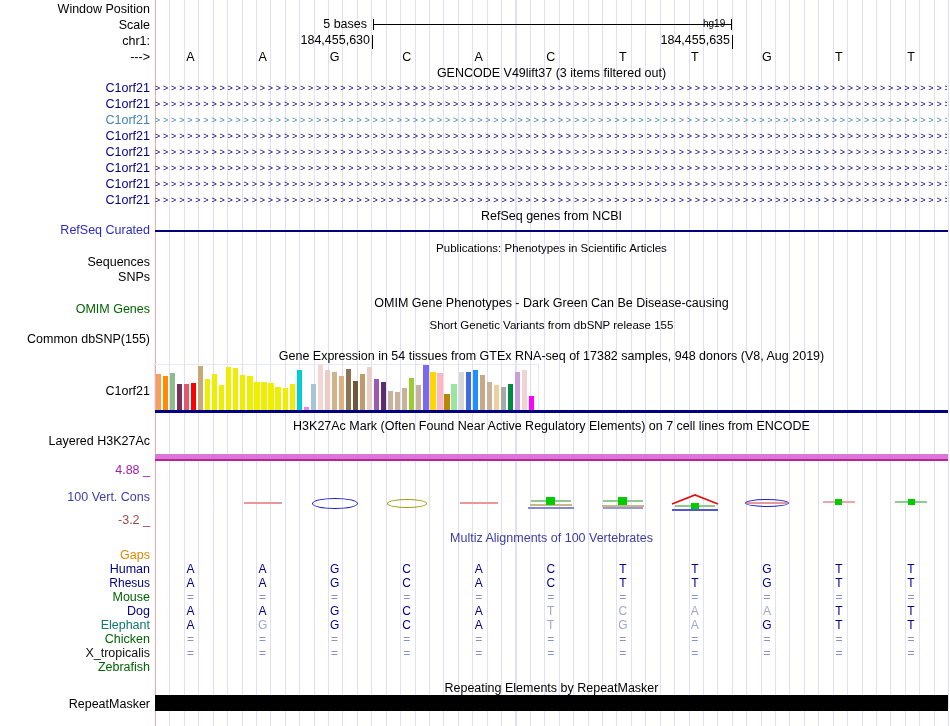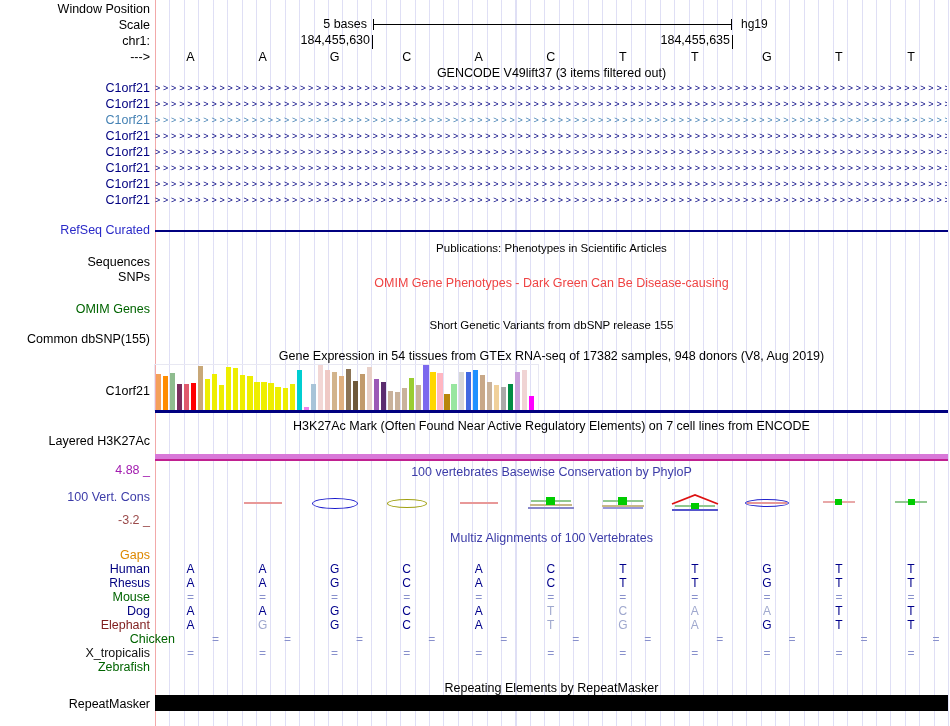--- a/index.html
+++ b/index.html
@@ -28,21 +28,21 @@
   <div class="grid"></div>
   <div class="pinkline"></div>
 
   <div class="lbl" style="top:2px">Window Position</div>
 
   <div class="lbl" style="top:18px">Scale</div>
   <div class="abs" style="right:583px;top:17px;font-size:12.5px;line-height:14px">5 bases</div>
   <div class="abs" style="left:373px;top:24px;width:359px;height:1px;background:#000"></div>
   <div class="abs" style="left:373px;top:19px;width:1px;height:11px;background:#000"></div>
   <div class="abs" style="left:731px;top:19px;width:1px;height:11px;background:#000"></div>
-  <div class="abs" style="left:741px;top:17px;font-size:12px;line-height:14px">hg19</div>
+  <div class="abs" style="left:703px;top:17px;font-size:10px;line-height:14px">hg19</div>
 
   <div class="lbl" style="top:34px">chr1:</div>
   <div class="abs" style="right:580px;top:33px;font-size:12.5px;line-height:14px">184,455,630</div>
   <div class="abs" style="left:372px;top:35px;width:1px;height:14px;background:#000"></div>
   <div class="abs" style="right:220px;top:33px;font-size:12.5px;line-height:14px">184,455,635</div>
   <div class="abs" style="left:732px;top:35px;width:1px;height:14px;background:#000"></div>
 
   <div class="lbl" style="top:50px">---&gt;</div>
   <div class="abs" style="left:0;top:50px;width:950px;height:14px" id="seq-row">
       <div class="seq-letter" style="left: 190.5px;">A</div>
@@ -71,28 +71,29 @@
       <div class="gc-label" style="top: 64px; color: rgb(0, 0, 128);">C1orf21</div>
       <div class="gc-arrows" style="top: 64px; height: 16px; color: rgb(0, 0, 128);">&gt;&gt;&gt;&gt;&gt;&gt;&gt;&gt;&gt;&gt;&gt;&gt;&gt;&gt;&gt;&gt;&gt;&gt;&gt;&gt;&gt;&gt;&gt;&gt;&gt;&gt;&gt;&gt;&gt;&gt;&gt;&gt;&gt;&gt;&gt;&gt;&gt;&gt;&gt;&gt;&gt;&gt;&gt;&gt;&gt;&gt;&gt;&gt;&gt;&gt;&gt;&gt;&gt;&gt;&gt;&gt;&gt;&gt;&gt;&gt;&gt;&gt;&gt;&gt;&gt;&gt;&gt;&gt;&gt;&gt;&gt;&gt;&gt;&gt;&gt;&gt;&gt;&gt;&gt;&gt;&gt;&gt;&gt;&gt;&gt;&gt;&gt;&gt;&gt;&gt;&gt;&gt;&gt;&gt;&gt;&gt;&gt;&gt;&gt;&gt;&gt;&gt;&gt;&gt;&gt;&gt;&gt;&gt;&gt;&gt;&gt;&gt;&gt;&gt;&gt;&gt;&gt;&gt;&gt;&gt;&gt;&gt;&gt;&gt;&gt;&gt;&gt;&gt;&gt;&gt;</div>
       <div class="gc-label" style="top: 80px; color: rgb(0, 0, 128);">C1orf21</div>
       <div class="gc-arrows" style="top: 80px; height: 16px; color: rgb(0, 0, 128);">&gt;&gt;&gt;&gt;&gt;&gt;&gt;&gt;&gt;&gt;&gt;&gt;&gt;&gt;&gt;&gt;&gt;&gt;&gt;&gt;&gt;&gt;&gt;&gt;&gt;&gt;&gt;&gt;&gt;&gt;&gt;&gt;&gt;&gt;&gt;&gt;&gt;&gt;&gt;&gt;&gt;&gt;&gt;&gt;&gt;&gt;&gt;&gt;&gt;&gt;&gt;&gt;&gt;&gt;&gt;&gt;&gt;&gt;&gt;&gt;&gt;&gt;&gt;&gt;&gt;&gt;&gt;&gt;&gt;&gt;&gt;&gt;&gt;&gt;&gt;&gt;&gt;&gt;&gt;&gt;&gt;&gt;&gt;&gt;&gt;&gt;&gt;&gt;&gt;&gt;&gt;&gt;&gt;&gt;&gt;&gt;&gt;&gt;&gt;&gt;&gt;&gt;&gt;&gt;&gt;&gt;&gt;&gt;&gt;&gt;&gt;&gt;&gt;&gt;&gt;&gt;&gt;&gt;&gt;&gt;&gt;&gt;&gt;&gt;&gt;&gt;&gt;&gt;&gt;&gt;</div>
       <div class="gc-label" style="top: 96px; color: rgb(0, 0, 128);">C1orf21</div>
       <div class="gc-arrows" style="top: 96px; height: 16px; color: rgb(0, 0, 128);">&gt;&gt;&gt;&gt;&gt;&gt;&gt;&gt;&gt;&gt;&gt;&gt;&gt;&gt;&gt;&gt;&gt;&gt;&gt;&gt;&gt;&gt;&gt;&gt;&gt;&gt;&gt;&gt;&gt;&gt;&gt;&gt;&gt;&gt;&gt;&gt;&gt;&gt;&gt;&gt;&gt;&gt;&gt;&gt;&gt;&gt;&gt;&gt;&gt;&gt;&gt;&gt;&gt;&gt;&gt;&gt;&gt;&gt;&gt;&gt;&gt;&gt;&gt;&gt;&gt;&gt;&gt;&gt;&gt;&gt;&gt;&gt;&gt;&gt;&gt;&gt;&gt;&gt;&gt;&gt;&gt;&gt;&gt;&gt;&gt;&gt;&gt;&gt;&gt;&gt;&gt;&gt;&gt;&gt;&gt;&gt;&gt;&gt;&gt;&gt;&gt;&gt;&gt;&gt;&gt;&gt;&gt;&gt;&gt;&gt;&gt;&gt;&gt;&gt;&gt;&gt;&gt;&gt;&gt;&gt;&gt;&gt;&gt;&gt;&gt;&gt;&gt;&gt;&gt;&gt;</div>
       <div class="gc-label" style="top: 112px; color: rgb(0, 0, 128);">C1orf21</div>
       <div class="gc-arrows" style="top: 112px; height: 16px; color: rgb(0, 0, 128);">&gt;&gt;&gt;&gt;&gt;&gt;&gt;&gt;&gt;&gt;&gt;&gt;&gt;&gt;&gt;&gt;&gt;&gt;&gt;&gt;&gt;&gt;&gt;&gt;&gt;&gt;&gt;&gt;&gt;&gt;&gt;&gt;&gt;&gt;&gt;&gt;&gt;&gt;&gt;&gt;&gt;&gt;&gt;&gt;&gt;&gt;&gt;&gt;&gt;&gt;&gt;&gt;&gt;&gt;&gt;&gt;&gt;&gt;&gt;&gt;&gt;&gt;&gt;&gt;&gt;&gt;&gt;&gt;&gt;&gt;&gt;&gt;&gt;&gt;&gt;&gt;&gt;&gt;&gt;&gt;&gt;&gt;&gt;&gt;&gt;&gt;&gt;&gt;&gt;&gt;&gt;&gt;&gt;&gt;&gt;&gt;&gt;&gt;&gt;&gt;&gt;&gt;&gt;&gt;&gt;&gt;&gt;&gt;&gt;&gt;&gt;&gt;&gt;&gt;&gt;&gt;&gt;&gt;&gt;&gt;&gt;&gt;&gt;&gt;&gt;&gt;&gt;&gt;&gt;&gt;</div>
     </div>
 
+  <div class="title" style="top:209px">RefSeq genes from NCBI</div>
   <div class="lbl" style="top:223px;color:#2A2AC8">RefSeq Curated</div>
   <div class="abs" style="left:155px;top:230px;width:793px;height:2px;background:#000080"></div>
 
   <div class="title small" style="top:241px">Publications: Phenotypes in Scientific Articles</div>
   <div class="lbl" style="top:255px">Sequences</div>
   <div class="lbl" style="top:270px">SNPs</div>
 
-  <div class="title" style="top:276px;color:#ef4444">OMIM Gene Phenotypes - Dark Green Can Be Disease-causing</div>
+  <div class="title" style="top:296px;color:#000000">OMIM Gene Phenotypes - Dark Green Can Be Disease-causing</div>
   <div class="lbl" style="top:302px;color:#006400">OMIM Genes</div>
 
   <div class="title small" style="top:318px">Short Genetic Variants from dbSNP release 155</div>
   <div class="lbl" style="top:332px">Common dbSNP(155)</div>
 
   <div class="title" style="top:349px">Gene Expression in 54 tissues from GTEx RNA-seq of 17382 samples, 948 donors (V8, Aug 2019)</div>
   <div class="lbl" style="top:384px">C1orf21</div>
   <div class="abs" style="left:154px;top:364px;width:385px;height:47px;border:1px solid #E8E8F2;box-sizing:border-box"></div>
   <div class="abs" style="left:0;top:364px;width:950px;height:46px" id="gtex-bars">
       <div class="bar" style="left: 155.8px; width: 5.2px; top: 10px; height: 36px; background: rgb(244, 160, 90);"></div>
@@ -151,21 +152,20 @@
       <div class="bar" style="left: 528.92px; width: 5.2px; top: 32px; height: 14px; background: rgb(255, 0, 255);"></div>
     </div>
   <div class="abs" style="left:155px;top:410px;width:793px;height:3px;background:#000080"></div>
 
   <div class="title" style="top:419px">H3K27Ac Mark (Often Found Near Active Regulatory Elements) on 7 cell lines from ENCODE</div>
   <div class="lbl" style="top:434px">Layered H3K27Ac</div>
   <div class="abs" style="left:155px;top:454px;width:793px;height:5px;background:#D878D8"></div>
   <div class="abs" style="left:155px;top:459px;width:793px;height:2px;background:#C02090"></div>
 
   <div class="lbl" style="top:463px;color:#a21caf">4.88 _</div>
-  <div class="title" style="top:465px;color:#3C3CA8">100 vertebrates Basewise Conservation by PhyloP</div>
   <div class="lbl" style="top:490px;color:#3C3CA8">100 Vert. Cons</div>
   <div class="abs" style="left:0;top:490px;width:950px;height:26px" id="cons-track">
       <div class="abs" style="left: 243.55px; top: 12px; width: 38px; height: 2px; background: rgb(232, 152, 152);"></div>
       <div class="abs" style="left: 311.6px; top: 7.5px; width: 46px; height: 11px; border: 1.6px solid rgb(24, 24, 204); border-radius: 50%; box-sizing: border-box;"></div>
       <div class="abs" style="left: 386.65px; top: 8.5px; width: 40px; height: 9px; border: 1.6px solid rgb(160, 160, 16); border-radius: 50%; box-sizing: border-box;"></div>
       <div class="abs" style="left: 459.7px; top: 12px; width: 38px; height: 2px; background: rgb(232, 152, 152);"></div>
       <div class="abs" style="left: 529.75px; top: 14px; width: 42px; height: 2px; background: rgb(200, 184, 136);"></div>
       <div class="abs" style="left: 527.75px; top: 17px; width: 46px; height: 2px; background: rgb(136, 136, 204);"></div>
       <div class="abs" style="left: 530.75px; top: 10px; width: 40px; height: 2px; background: rgb(144, 200, 144);"></div>
       <div class="abs" style="left: 546.25px; top: 7px; width: 9px; height: 8px; background: rgb(0, 204, 0);"></div>
@@ -243,34 +243,34 @@
         <div class="mz-cell" style="left: 406.65px; color: rgb(0, 0, 139);">C</div>
         <div class="mz-cell" style="left: 478.7px; color: rgb(0, 0, 139);">A</div>
         <div class="mz-cell" style="left: 550.75px; color: rgb(159, 168, 206);">T</div>
         <div class="mz-cell" style="left: 622.8px; color: rgb(159, 168, 206);">C</div>
         <div class="mz-cell" style="left: 694.85px; color: rgb(159, 168, 206);">A</div>
         <div class="mz-cell" style="left: 766.9px; color: rgb(159, 168, 206);">A</div>
         <div class="mz-cell" style="left: 838.95px; color: rgb(0, 0, 139);">T</div>
         <div class="mz-cell" style="left: 911px; color: rgb(0, 0, 139);">T</div>
       </div>
       <div class="abs" style="left: 0px; top: 70px; width: 950px; height: 14px;">
-        <div class="lbl" style="top: 0px; color: #7f1d1d; font-size: 12.5px; text-align: right;">Elephant</div>
+        <div class="lbl" style="top: 0px; color: #0f766e; font-size: 12.5px; text-align: right;">Elephant</div>
         <div class="mz-cell" style="left: 190.5px; color: rgb(0, 0, 139);">A</div>
         <div class="mz-cell" style="left: 262.55px; color: rgb(159, 168, 206);">G</div>
         <div class="mz-cell" style="left: 334.6px; color: rgb(0, 0, 139);">G</div>
         <div class="mz-cell" style="left: 406.65px; color: rgb(0, 0, 139);">C</div>
         <div class="mz-cell" style="left: 478.7px; color: rgb(0, 0, 139);">A</div>
         <div class="mz-cell" style="left: 550.75px; color: rgb(159, 168, 206);">T</div>
         <div class="mz-cell" style="left: 622.8px; color: rgb(159, 168, 206);">G</div>
         <div class="mz-cell" style="left: 694.85px; color: rgb(159, 168, 206);">A</div>
         <div class="mz-cell" style="left: 766.9px; color: rgb(0, 0, 139);">G</div>
         <div class="mz-cell" style="left: 838.95px; color: rgb(0, 0, 139);">T</div>
         <div class="mz-cell" style="left: 911px; color: rgb(0, 0, 139);">T</div>
       </div>
-      <div class="abs" style="left: 0px; top: 84px; width: 756px; height: 14px; margin-left: 25px;">
+      <div class="abs" style="left: 0px; top: 84px; width: 756px; height: 14px;">
         <div class="lbl" style="top: 0px; color: rgb(0, 100, 0); font-size: 12.5px;">Chicken</div>
         <div class="mz-cell" style="left: 190.5px; color: rgb(136, 144, 204);">=</div>
         <div class="mz-cell" style="left: 262.55px; color: rgb(136, 144, 204);">=</div>
         <div class="mz-cell" style="left: 334.6px; color: rgb(136, 144, 204);">=</div>
         <div class="mz-cell" style="left: 406.65px; color: rgb(136, 144, 204);">=</div>
         <div class="mz-cell" style="left: 478.7px; color: rgb(136, 144, 204);">=</div>
         <div class="mz-cell" style="left: 550.75px; color: rgb(136, 144, 204);">=</div>
         <div class="mz-cell" style="left: 622.8px; color: rgb(136, 144, 204);">=</div>
         <div class="mz-cell" style="left: 694.85px; color: rgb(136, 144, 204);">=</div>
         <div class="mz-cell" style="left: 766.9px; color: rgb(136, 144, 204);">=</div>

